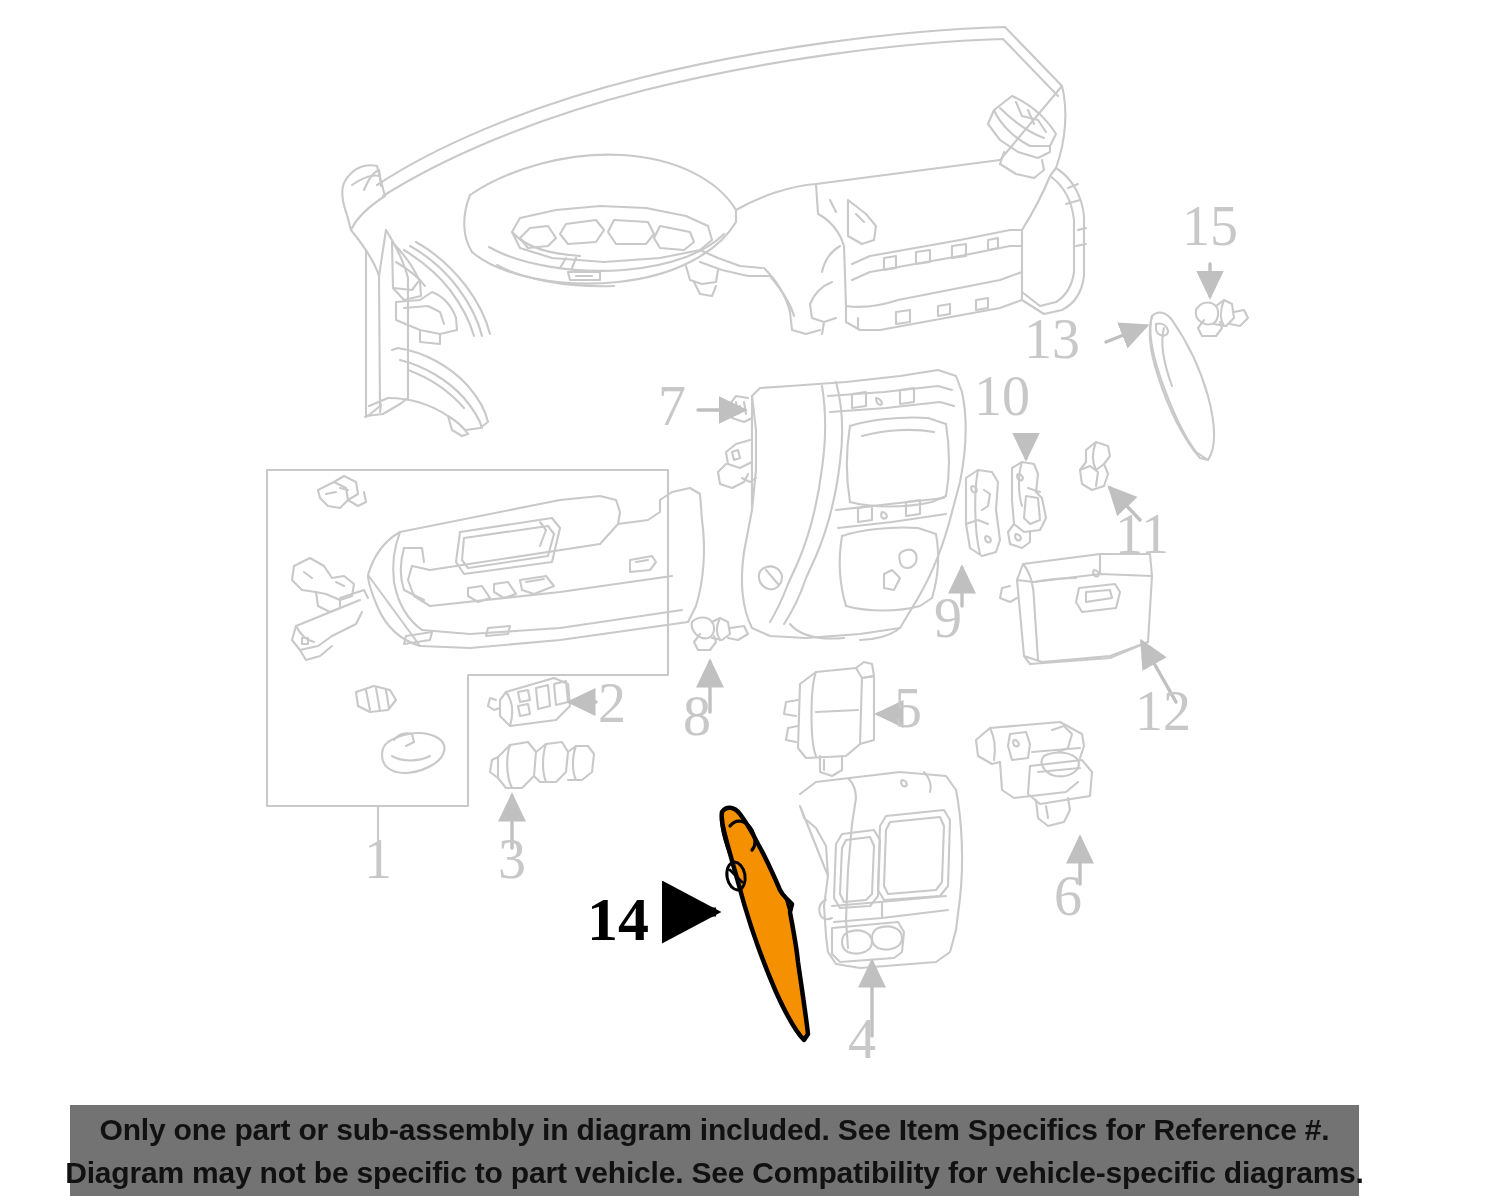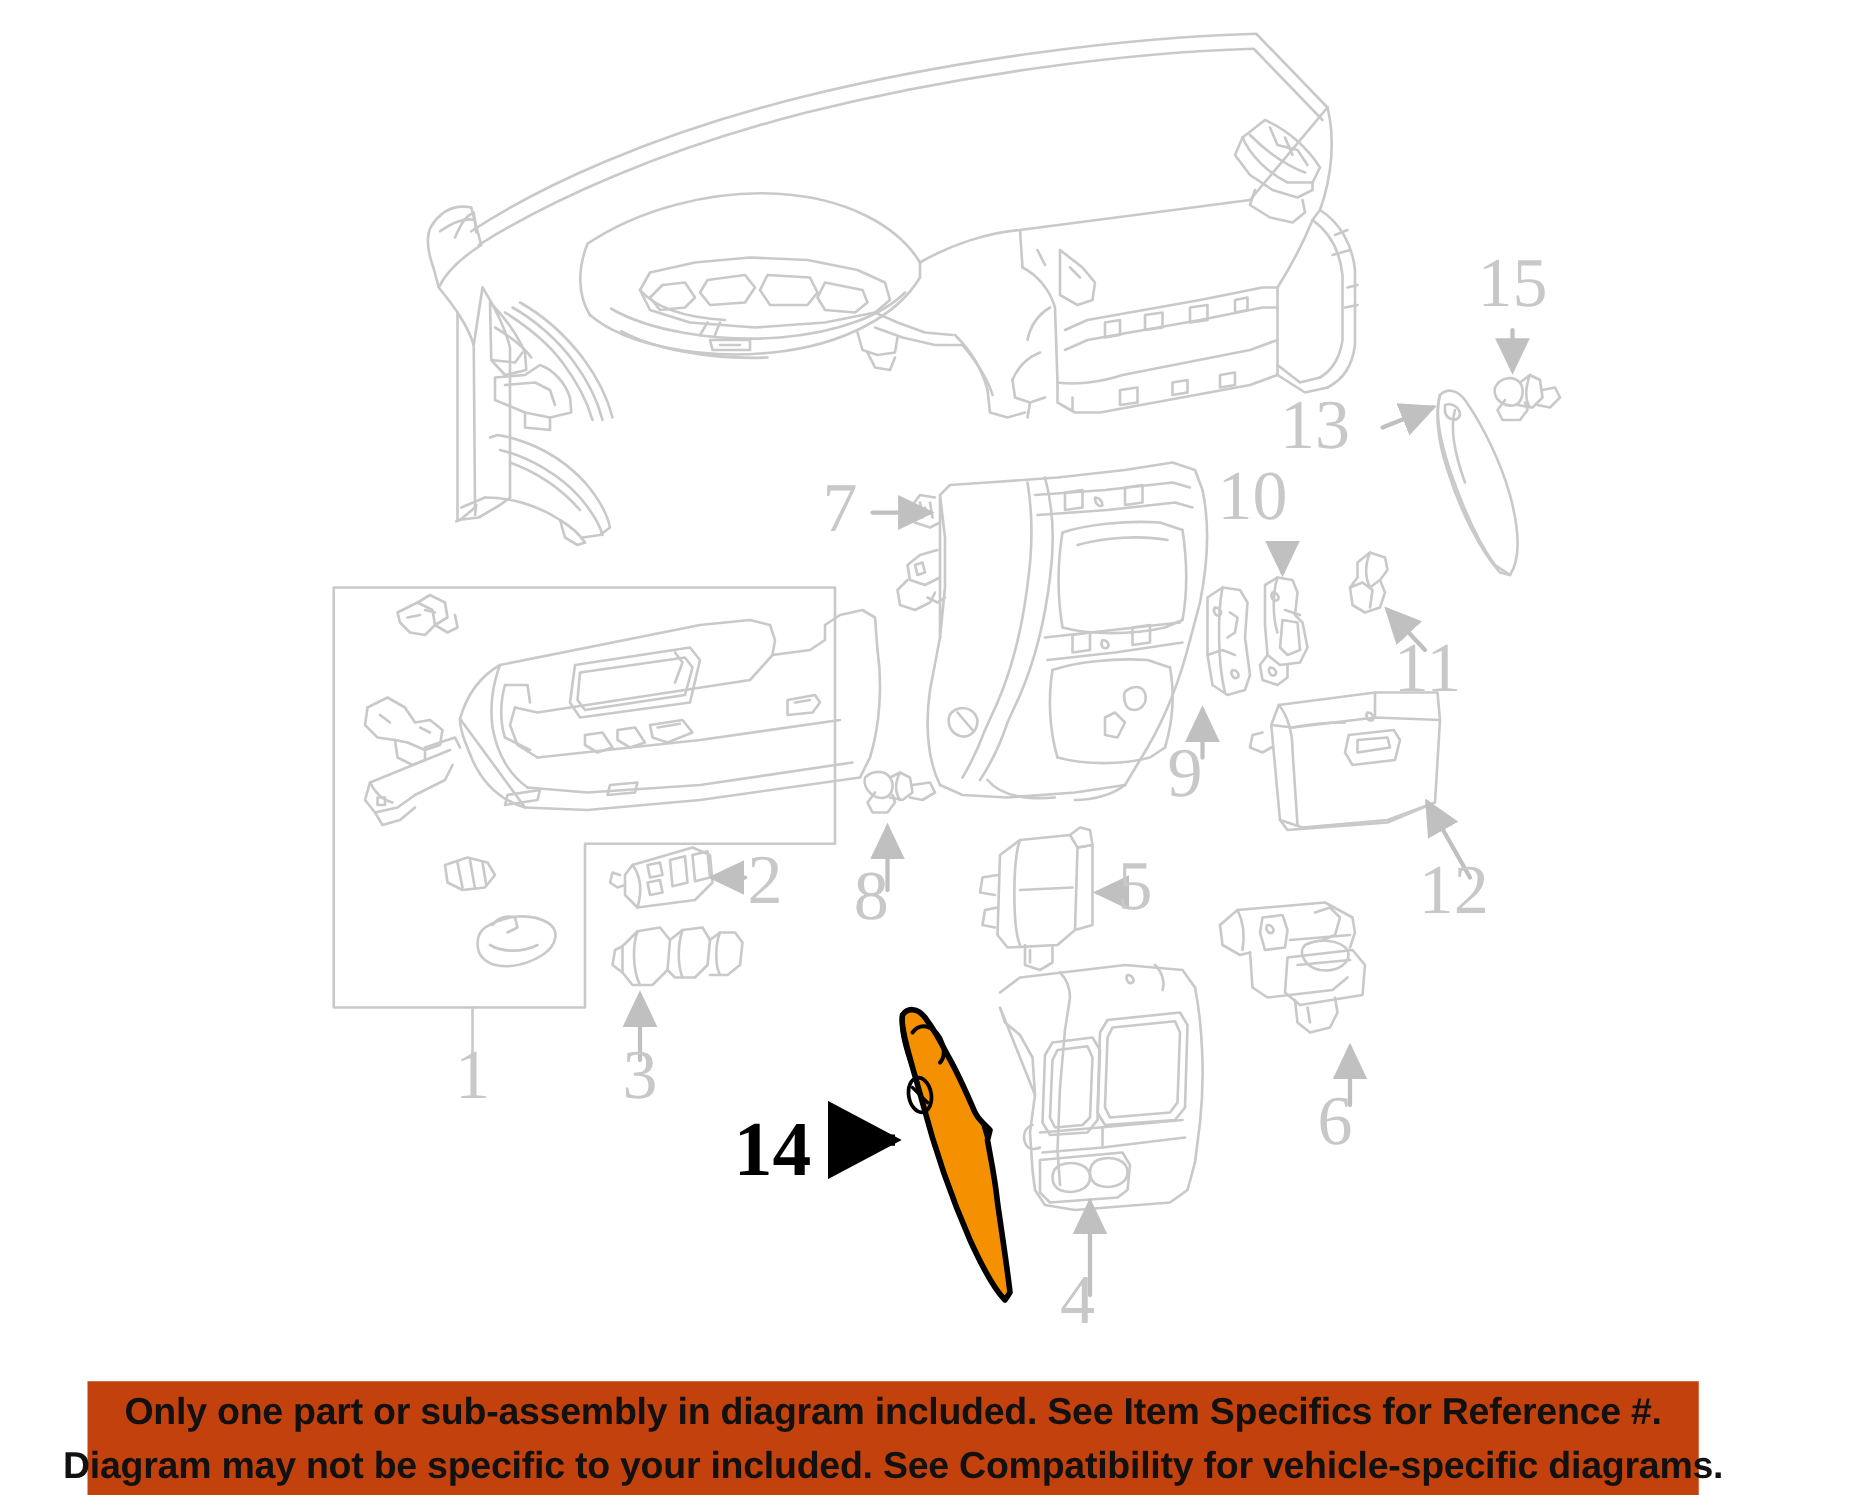--- a/index.html
+++ b/index.html
@@ -35,21 +35,21 @@
     font-size: 62px;
     font-weight: bold;
     fill: #000000;
   }
   #banner {
     position: absolute;
     left: 70px;
     top: 1105px;
     width: 1289px;
     height: 91px;
-    background: #c2410c;
+    background: #737373;
     box-sizing: border-box;
     display: flex;
     flex-direction: column;
     align-items: center;
     justify-content: center;
     padding-top: 2px;
   }
   .banner-line {
     font-family: "Liberation Sans", sans-serif;
     font-weight: bold;
@@ -504,16 +504,16 @@
       <text class="callout-label" x="1142" y="553" text-anchor="middle">11</text>
       <text class="callout-label" x="1163" y="730" text-anchor="middle">12</text>
       <text class="callout-label" x="1052" y="358" text-anchor="middle">13</text>
       <text class="callout-label-hl" x="618" y="940" text-anchor="middle">14</text>
       <text class="callout-label" x="1210" y="245" text-anchor="middle">15</text>
     </g>
   </svg>
 
   <div id="banner">
     <div class="banner-line">Only one part or sub-assembly in diagram included. See Item Specifics for Reference #.</div>
-    <div class="banner-line">Diagram may not be specific to your included. See Compatibility for vehicle-specific diagrams.</div>
+    <div class="banner-line">Diagram may not be specific to part vehicle. See Compatibility for vehicle-specific diagrams.</div>
   </div>
 
 </div>
 
 </body></html>

